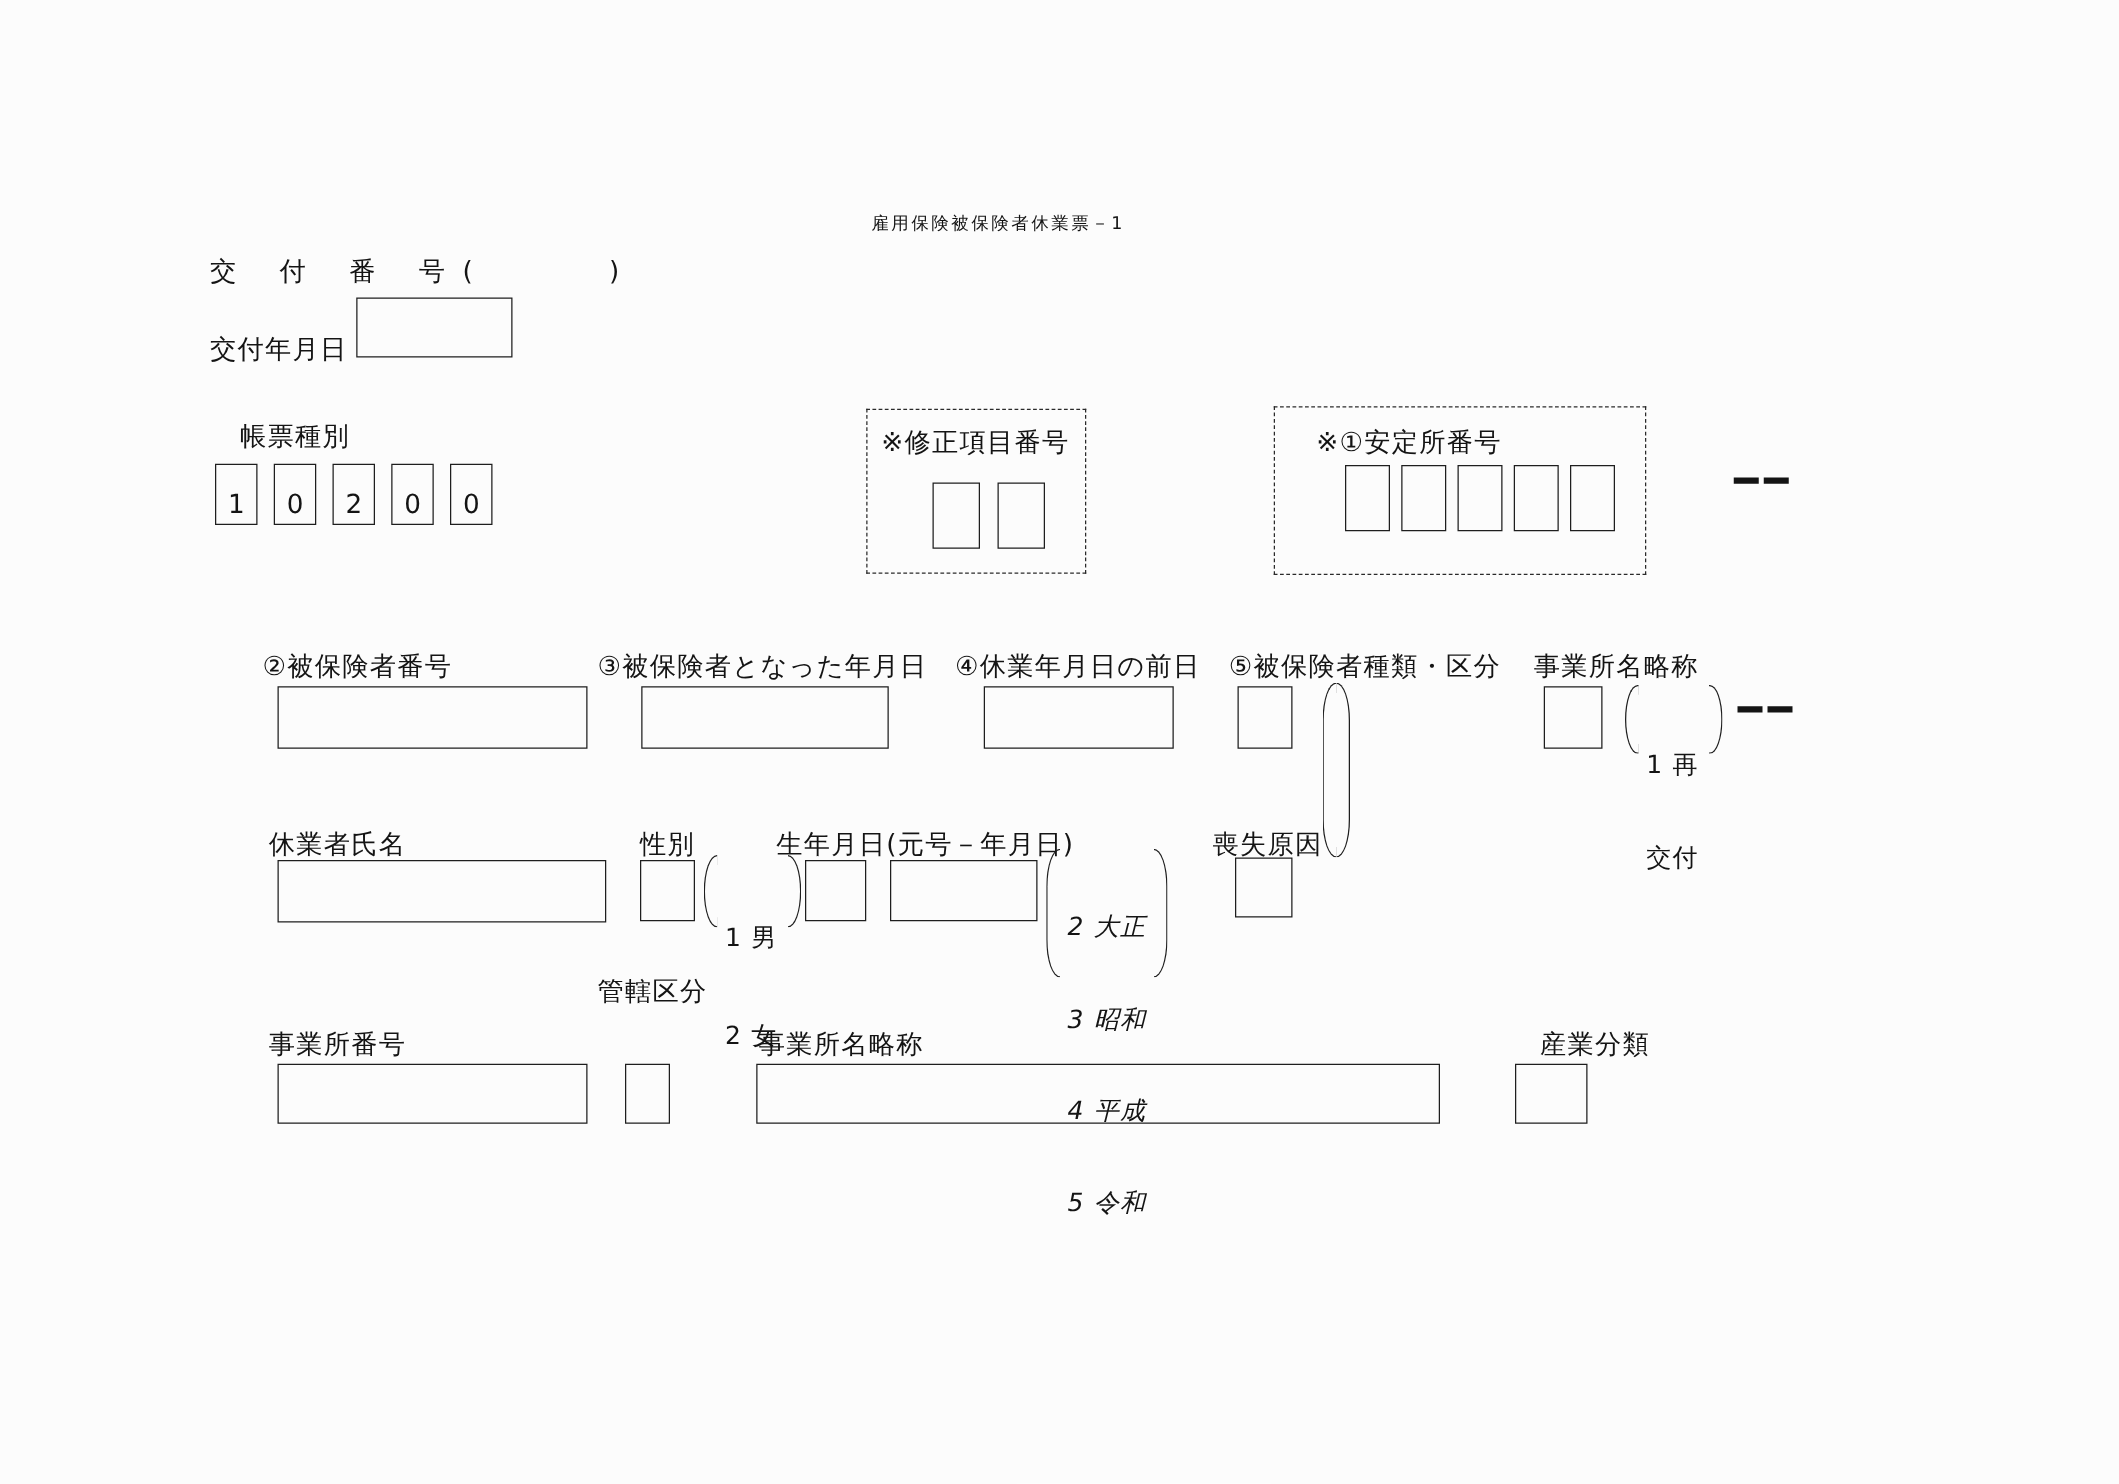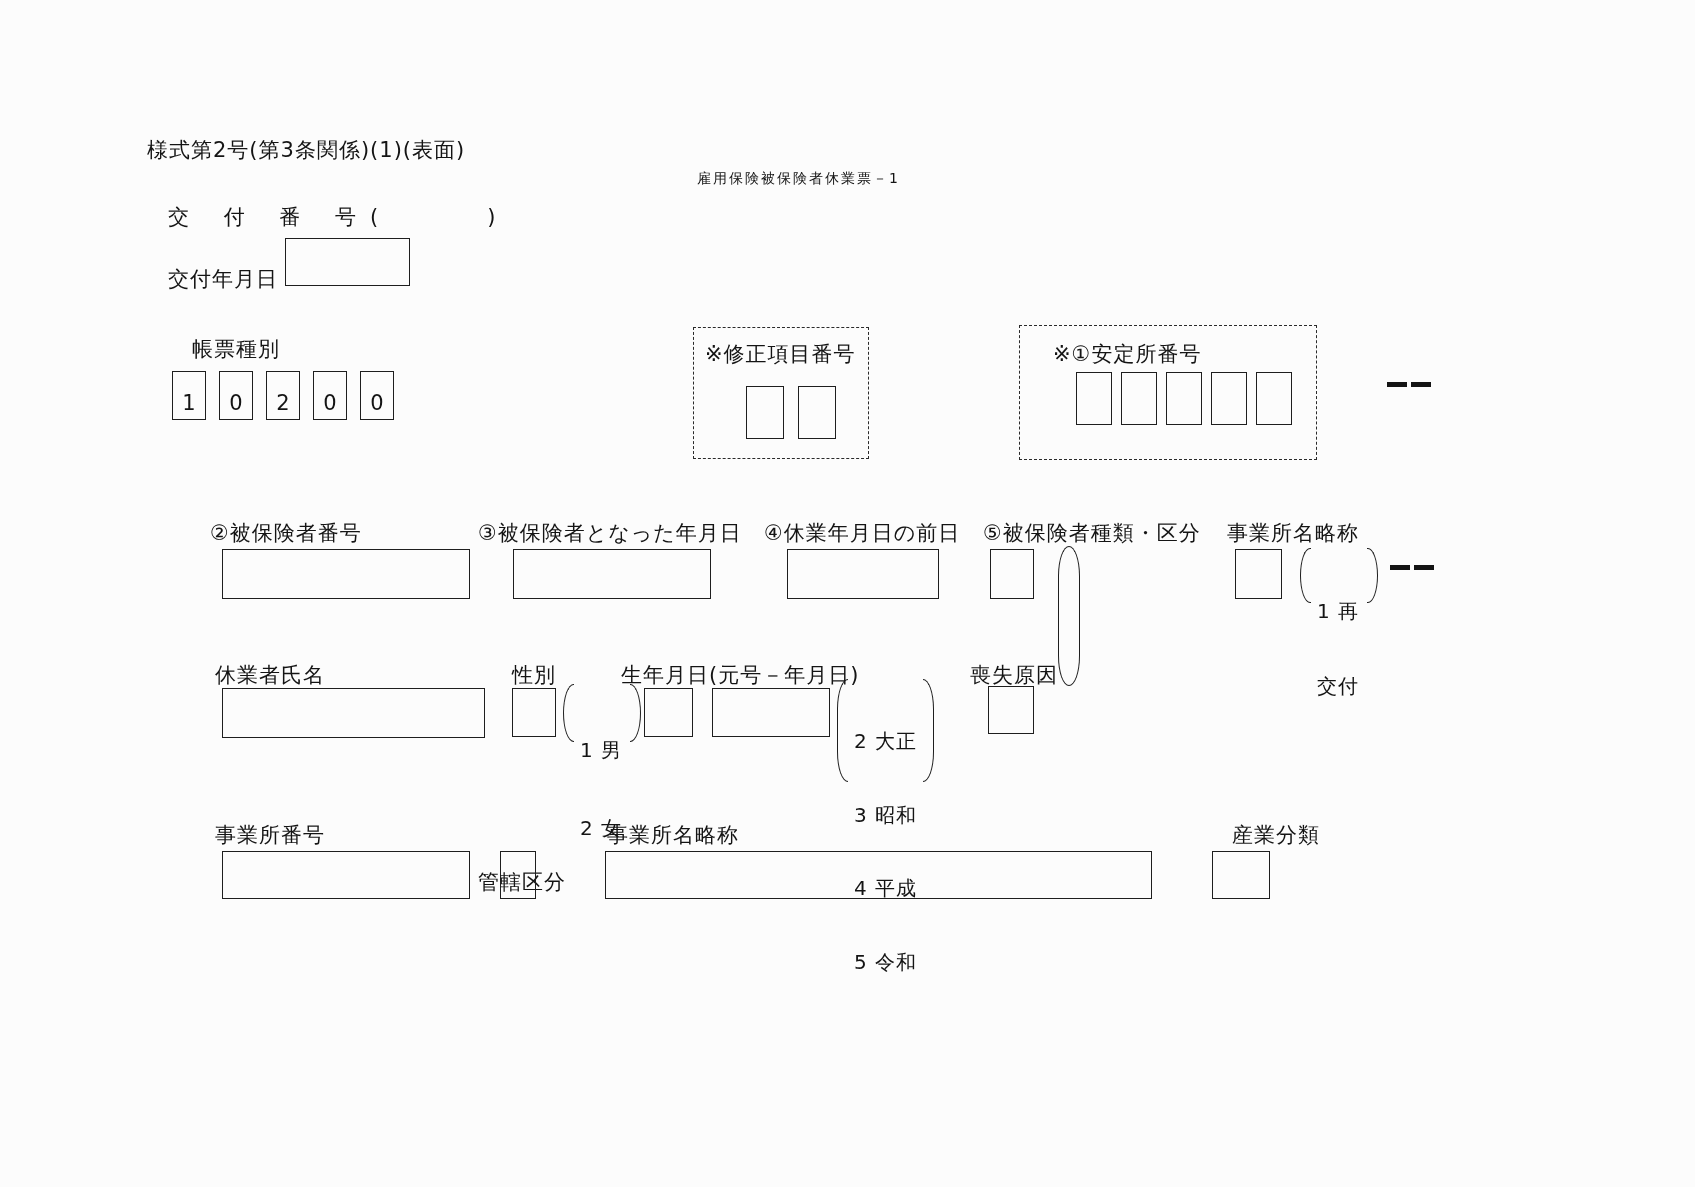--- a/index.html
+++ b/index.html
@@ -25,21 +25,20 @@
   .opt-lines { font-size:20px; white-space:pre; padding:1px 6px; letter-spacing:1px; }
   .bar { width:20px; height:5px; background:#141414; }
   .bars { display:flex; gap:4px; }
   .spacer { display:inline-block; }
 </style>
 </head>
 <body>
 
 <div class="page">
 
-  <div class="abs lbl" style="left:147px; top:136px;">様式第2号(第3条関係)(1)(表面)</div>
   <div class="abs lbl title" style="left:697px; top:170px;">雇用保険被保険者休業票－1</div>
 
   <div class="abs" style="left:168px; top:204px; display:flex; align-items:center; height:26px;">
     <span class="lbl" style="letter-spacing:14px;">交 付 番 号</span>
     <span class="lbl">(</span>
     <span class="spacer" style="width:108px;"></span>
     <span class="lbl">)</span>
   </div>
   <div class="abs lbl" style="left:168px; top:244px;margin-top:21px;">交付年月日</div>
   <div class="abs box" style="left:285px; top:238px; width:125px; height:48px;"></div>
@@ -120,36 +119,36 @@
       <div>2 女</div>
     </div>
     <div class="paren-r"></div>
   </div>
 
   <div class="abs lbl" style="left:621px; top:661px;">生年月日(元号－年月日)</div>
   <div class="abs box" style="left:644px; top:688px; width:49px; height:49px;"></div>
   <div class="abs box" style="left:712px; top:688px; width:118px; height:49px;"></div>
   <div class="abs bracket" style="left:837px; top:679px; height:103px;">
     <div class="paren-l"></div>
-    <div class="opt-lines" style="line-height:24.5px;">
+    <div class="opt-lines" style="line-height:24.5px;font-style:italic;">
       <div>2 大正</div>
       <div>3 昭和</div>
       <div>4 平成</div>
       <div>5 令和</div>
     </div>
     <div class="paren-r"></div>
   </div>
 
   <div class="abs lbl" style="left:970px; top:661px;">喪失原因</div>
   <div class="abs box" style="left:988px; top:686px; width:46px; height:48px;"></div>
 
   <div class="abs lbl" style="left:215px; top:821px;">事業所番号</div>
   <div class="abs box" style="left:222px; top:851px; width:248px; height:48px;"></div>
 
-  <div class="abs lbl" style="left:478px; top:868px;text-align:right;">管轄区分</div>
+  <div class="abs lbl" style="left:478px; top:779px;text-align:right;">管轄区分</div>
   <div class="abs box" style="left:500px; top:851px; width:36px; height:48px;"></div>
 
   <div class="abs lbl" style="left:607px; top:821px;">事業所名略称</div>
   <div class="abs box" style="left:605px; top:851px; width:547px; height:48px;"></div>
 
   <div class="abs lbl" style="left:1232px; top:821px;">産業分類</div>
   <div class="abs box" style="left:1212px; top:851px; width:58px; height:48px;"></div>
 
 </div>
 

